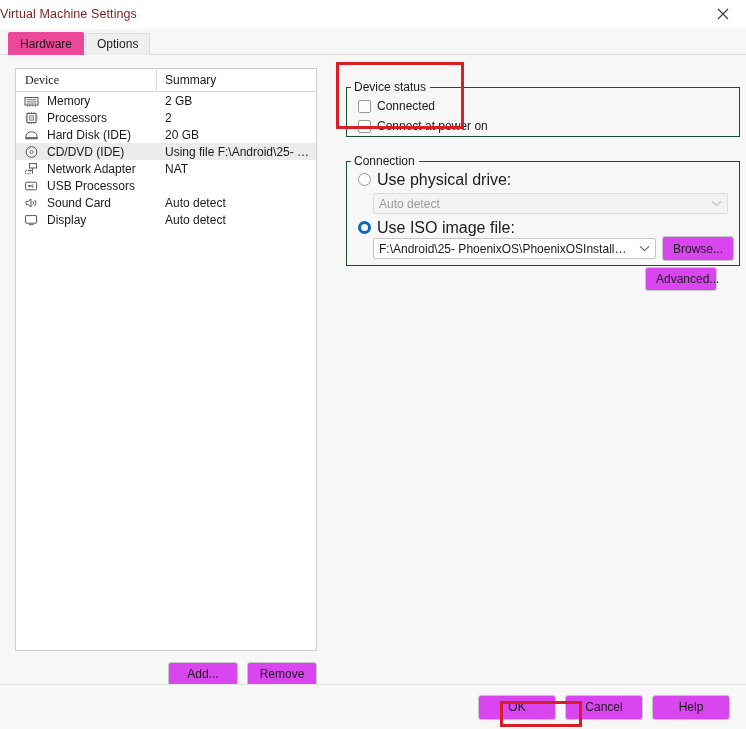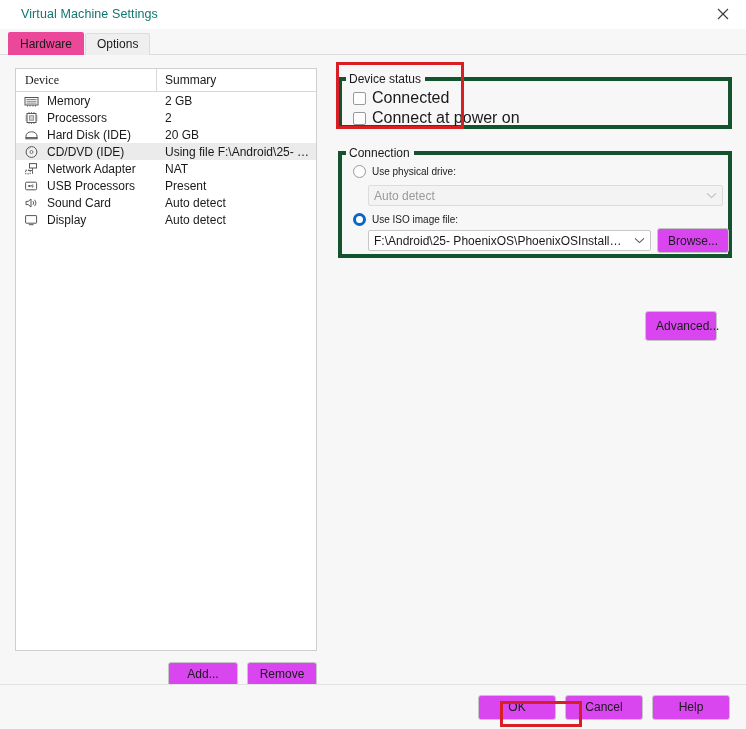--- a/index.html
+++ b/index.html
@@ -21,23 +21,23 @@
   
   .titlebar {
     height: 28px;
     background: #ffffff;
     display: flex;
     align-items: center;
     position: relative;
     border-bottom: 1px solid #ffffff;
   }
   .titlebar .title {
-    margin-left: 21px;
+    margin-left: 0;
     font-size: 12.5px;
-    color: #0f766e;
+    color: #7f1d1d;
     letter-spacing: .1px;
   }
   .close-btn {
     position: absolute;
     right: 0;
     top: 0;
     width: 46px;
     height: 28px;
     display: flex;
     align-items: center;
@@ -183,23 +183,23 @@
 
   
   .rightpane {
     position: absolute;
     left: 330px;
     top: 0px;
     right: 16px;
     top: 5px;
   }
   fieldset.group {
-    border: 4px solid #14532d;
+    border: 1px solid #14532d;
     border-radius: 0;
-    margin: 8px;
+    margin: 16px;
     padding: 0;
     background: transparent;
   }
   fieldset.group > legend {
     font-size: 12px;
     color: #1a1a1a;
     padding: 0 4px 0 3px;
     margin-left: 4px;
   }
 
@@ -211,21 +211,21 @@
     height: 57px;
     box-sizing: border-box;
   }
   .group-devstatus .inner { padding: 2px 0 0 11px; }
 
   .chk-row {
     display: flex;
     align-items: center;
     gap: 6px;
     height: 20px;
-    font-size: 16px;
+    font-size: 12px;
     cursor: default;
   }
   .checkbox {
     width: 13px; height: 13px;
     border: 1px solid #9a9a9a;
     background: #fdfdfd;
     border-radius: 2px;
     box-sizing: border-box;
     flex: 0 0 13px;
   }
@@ -238,21 +238,21 @@
     height: 112px;
     box-sizing: border-box;
   }
   .group-connection .inner { padding: 1px 0 0 11px; }
 
   .radio-row {
     display: flex;
     align-items: center;
     gap: 6px;
     height: 21px;
-    font-size: 10px;
+    font-size: 16px;
     cursor: default;
   }
   .radio {
     width: 13px; height: 13px;
     border: 1px solid #9a9a9a;
     border-radius: 50%;
     background: #fdfdfd;
     box-sizing: border-box;
     flex: 0 0 13px;
     position: relative;
@@ -310,22 +310,21 @@
     left: 315px;
     top: 68px;
     width: 72px;
     height: 25px;
   }
   .advanced-btn {
     position: absolute;
     left: 315px;
     top: 207px;
     width: 72px;
-    height: 30px;
-    margin-top: 44px;
+    height: 24px;
   }
 
   
   .bottombar {
     position: absolute;
     left: 0; right: 0;
     bottom: 0;
     height: 44px;
     background: #f7f7f7;
     border-top: 1px solid #e3e3e3;
@@ -452,21 +451,20 @@
       <div class="cell-device">
         <span class="dev-icon">
           <svg width="15" height="14" viewBox="0 0 15 14">
               <rect x="1.6" y="3.2" width="11" height="7.6" rx="1" fill="#ffffff" stroke="#555" stroke-width="1"></rect>
               <circle cx="5.2" cy="7" r="1.1" fill="#4a4a4a"></circle>
               <path d="M5.2 7h4.2M7.4 7l1.4-1.6M9.4 7l-1.2 1.7" stroke="#555" stroke-width=".85" fill="none"></path>
             </svg>
         </span>
         <span>USB Processors</span>
       </div>
-      <div class="cell-summary">Present</div>
     </div>
 
     <div class="devrow">
       <div class="cell-device">
         <span class="dev-icon">
           <svg width="15" height="14" viewBox="0 0 15 14">
               <path d="M2 5.4h2.2L7 3v8L4.2 8.6H2z" fill="#ffffff" stroke="#555" stroke-width="1" stroke-linejoin="round"></path>
               <path d="M8.9 5.2a2.6 2.6 0 0 1 0 3.6" stroke="#555" stroke-width=".95" fill="none"></path>
               <path d="M10.7 3.8a5 5 0 0 1 0 6.4" stroke="#555" stroke-width=".95" fill="none"></path>
             </svg>

